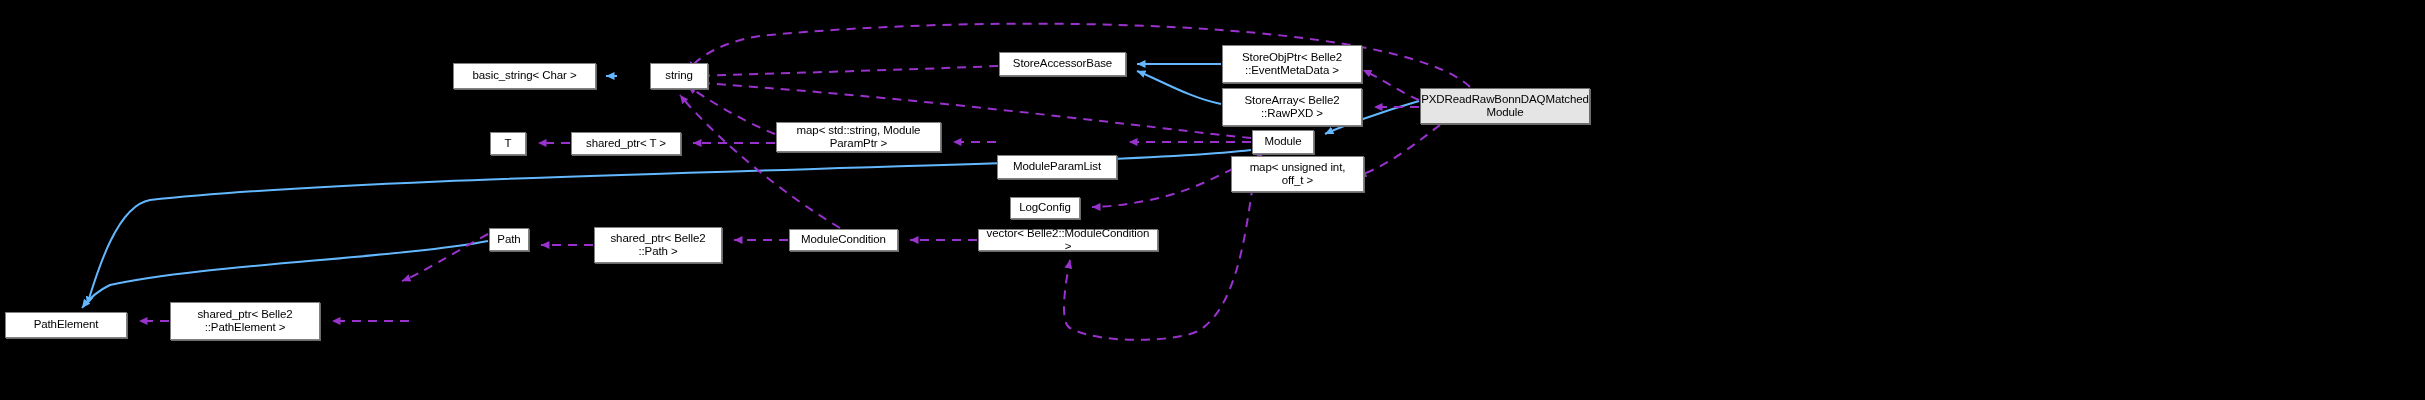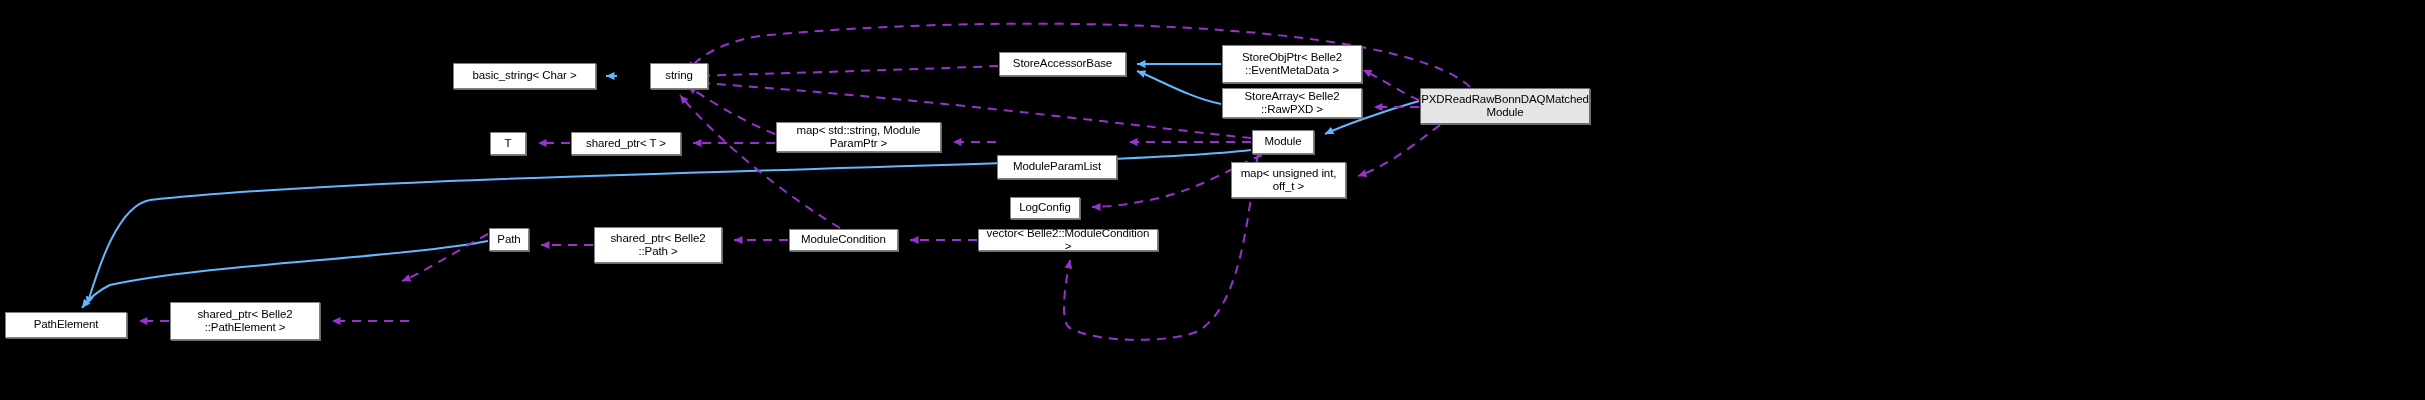--- a/index.html
+++ b/index.html
@@ -111,24 +111,24 @@
       <div class="node" style="left: 453px; top: 63px; width: 143px; height: 26px;">basic_string&lt; Char &gt;</div>
       <div class="node" style="left: 650px; top: 63px; width: 58px; height: 26px;">string</div>
       <div class="node" style="left: 490px; top: 132px; width: 36px; height: 23px;">T</div>
       <div class="node" style="left: 571px; top: 132px; width: 110px; height: 23px;">shared_ptr&lt; T &gt;</div>
       <div class="node" style="left: 776px; top: 122px; width: 165px; height: 30px;">map&lt; std::string, Module
 ParamPtr &gt;</div>
       <div class="node" style="left: 997px; top: 131px; width: 120px; height: 24px; margin-top: 24px;">ModuleParamList</div>
       <div class="node" style="left: 999px; top: 52px; width: 127px; height: 24px;">StoreAccessorBase</div>
       <div class="node" style="left: 1222px; top: 45px; width: 140px; height: 38px;">StoreObjPtr&lt; Belle2
 ::EventMetaData &gt;</div>
-      <div class="node" style="left: 1222px; top: 88px; width: 140px; height: 30px;">StoreArray&lt; Belle2
+      <div class="node" style="left: 1222px; top: 88px; width: 140px; height: 38px;">StoreArray&lt; Belle2
 ::RawPXD &gt;</div>
       <div class="node" style="left: 1252px; top: 130px; width: 62px; height: 24px;">Module</div>
-      <div class="node" style="left: 1231px; top: 162px; width: 115px; height: 36px;">map&lt; unsigned int,
+      <div class="node" style="left: 1231px; top: 156px; width: 133px; height: 36px;">map&lt; unsigned int,
  off_t &gt;</div>
       <div class="node" style="left: 1010px; top: 197px; width: 70px; height: 22px;">LogConfig</div>
       <div class="node" style="left: 489px; top: 228px; width: 40px; height: 23px;">Path</div>
       <div class="node" style="left: 594px; top: 227px; width: 128px; height: 36px;">shared_ptr&lt; Belle2
 ::Path &gt;</div>
       <div class="node" style="left: 789px; top: 229px; width: 109px; height: 22px;">ModuleCondition</div>
       <div class="node" style="left: 978px; top: 229px; width: 180px; height: 22px;">vector&lt; Belle2::ModuleCondition &gt;</div>
       <div class="node focus" style="left: 1420px; top: 88px; width: 170px; height: 36px;">PXDReadRawBonnDAQMatched
 Module</div>
     </div>

